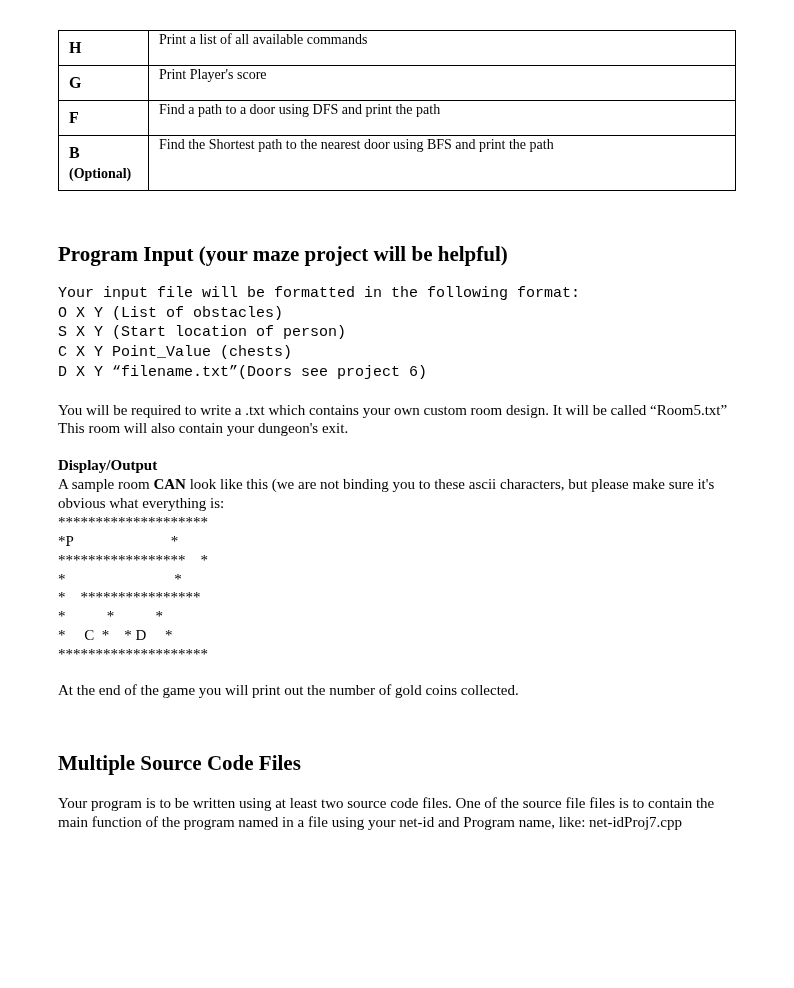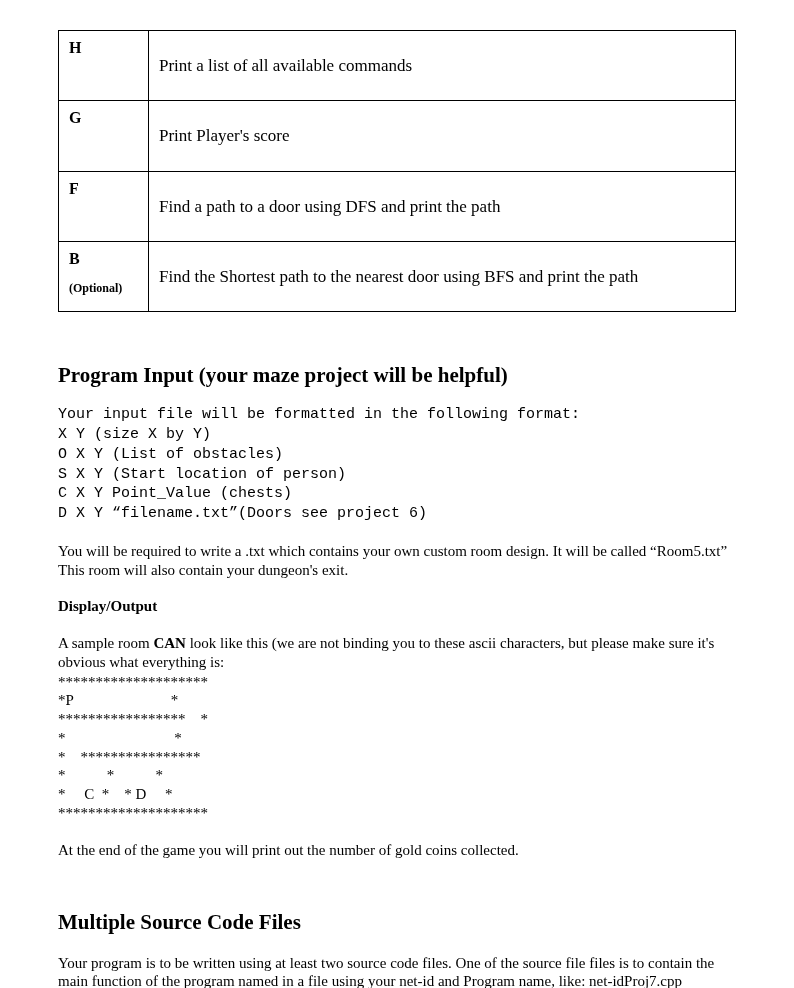--- a/index.html
+++ b/index.html
@@ -27,38 +27,37 @@
       vertical-align: top;
     }
     td.cmd {
       width: 90px;
       font-weight: bold;
       font-size: 16px;
       padding: 7px 10px;
     }
     td.cmd .optional {
       display: block;
-      font-size: 12px;
-      margin-top: 12px;
+      font-size: 14px;
+      margin-top: 2px;
     }
     td.desc {
-      font-size: 17px;
-      padding: 24px 10px;
+      font-size: 14px;
+      padding: 0 10px;
     }
     h2 {
       font-size: 21px;
       font-weight: bold;
       margin-top: 50px;
       margin-bottom: 18px;
     }
     h3 {
       font-size: 15px;
       font-weight: bold;
       margin-top: 18px;
-      margin-bottom: 18px;
     }
     p {
       margin-bottom: 1px;
     }
     .para-block {
       margin-bottom: 18px;
     }
     .input-lines p {
       line-height: 1.25;
       font-family: Liberation Mono, monospace;
@@ -97,21 +96,20 @@
       </td>
       <td class="desc">Find the Shortest path to the nearest door using BFS and print the path</td>
     </tr>
   </tbody>
 </table>
 
 <h2>Program Input (your maze project will be helpful)</h2>
 
 <div class="input-lines">
   <p>Your input file will be formatted in the following format:</p>
-  <p>X Y (size X by Y)</p>
   <p>O X Y (List of obstacles)</p>
   <p>S X Y (Start location of person)</p>
   <p>C X Y Point_Value (chests)</p>
   <p>D X Y “filename.txt”(Doors see project 6)</p>
 </div>
 
 <p class="gap para-block">You will be required to write a .txt which contains your own custom room design. It will be called “Room5.txt” This room will also contain your dungeon's exit.</p>
 
 <h3>Display/Output</h3>
 

